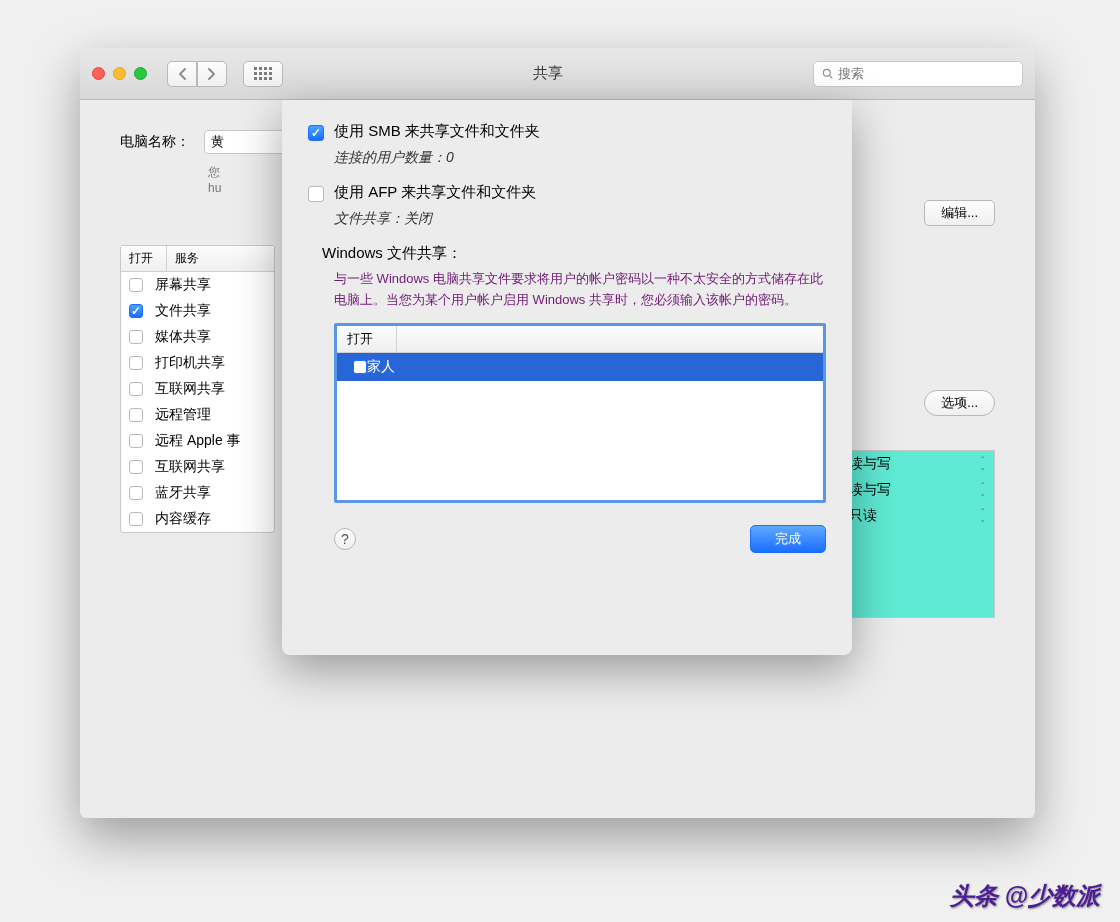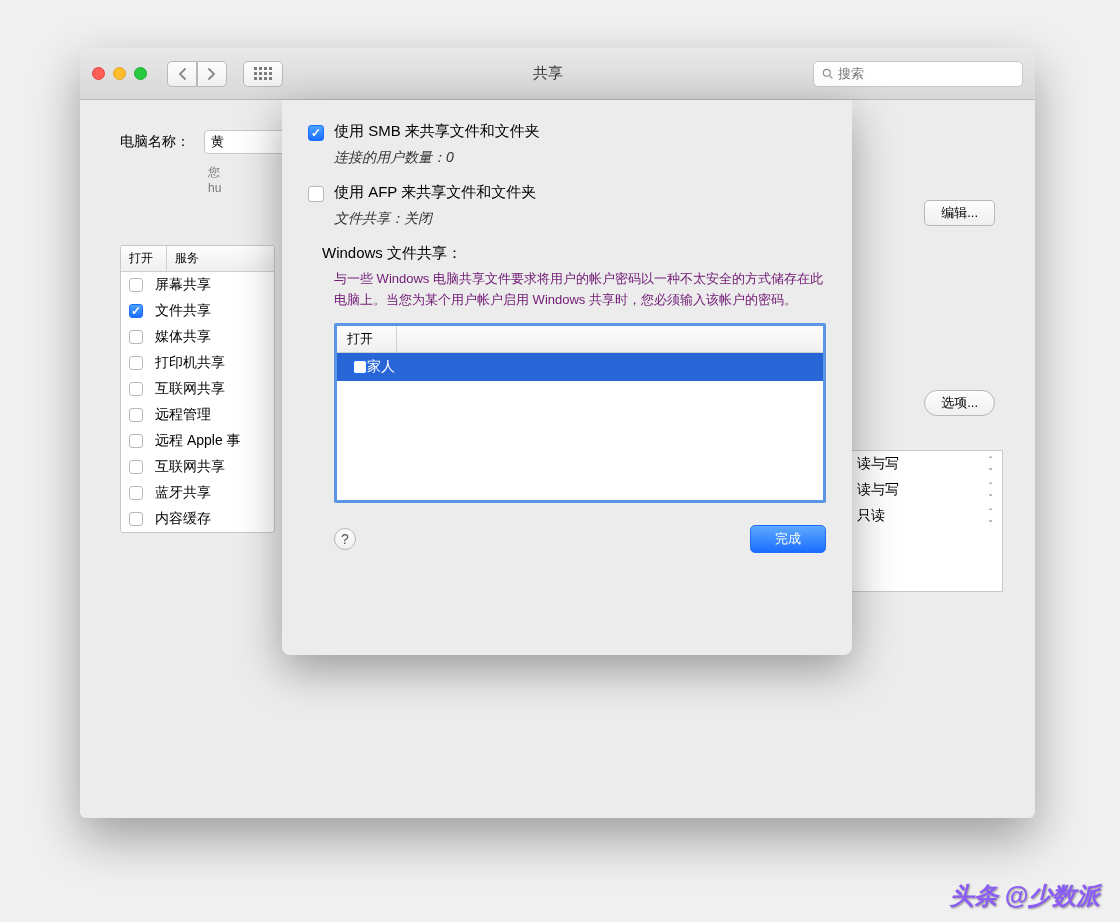--- a/index.html
+++ b/index.html
@@ -105,25 +105,25 @@
       overflow: hidden;
     }
     .services-header { display: flex; background: linear-gradient(#fdfdfd, #efefef); border-bottom: 1px solid #d0d0d0; font-size: 12px; }
     .svc-h1 { width: 46px; padding: 4px 8px; border-right: 1px solid #d0d0d0; }
     .svc-h2 { flex: 1; padding: 4px 8px; }
     .svc-row { display: flex; align-items: center; padding: 4px 8px; gap: 12px; font-size: 14px; }
     .right-area { flex: 1; }
     .right-info { font-size: 14px; margin-left: 100px; margin-top: 4px; color: #444; }
     .perm-list {
       position: absolute;
-      right: 32px;
+      right: 40px;
       top: 350px;
       width: 155px;
-      height: 142px;
-      background: #ffffff;
+      height: 168px;
+      background: #5eead4;
       border: 1px solid #c8c8c8;
       display: flex; flex-direction: column;
     }
     .perm-row { display: flex; align-items: center; justify-content: space-between; padding: 4px 8px; font-size: 14px; }
     .stepper { display: flex; flex-direction: column; font-size: 8px; line-height: 8px; color: #777; }
     .pm-buttons {
       position: absolute;
       bottom: 90px;
       display: flex;
     }
@@ -196,21 +196,21 @@
       color: #fff;
       font-size: 13px;
     }
     
     .watermark {
       position: absolute;
       right: 20px;
       bottom: 10px;
       font-size: 24px;
       font-weight: bold;
-      color: #8b5cf6;
+      color: #4c1d95;
       font-style: italic;
       text-shadow: 1px 1px 2px rgba(0,0,0,0.4);
     }
   </style>
 </head>
 <body>
 
 <div class="window">
   <div class="titlebar">
     <div class="traffic-lights">

